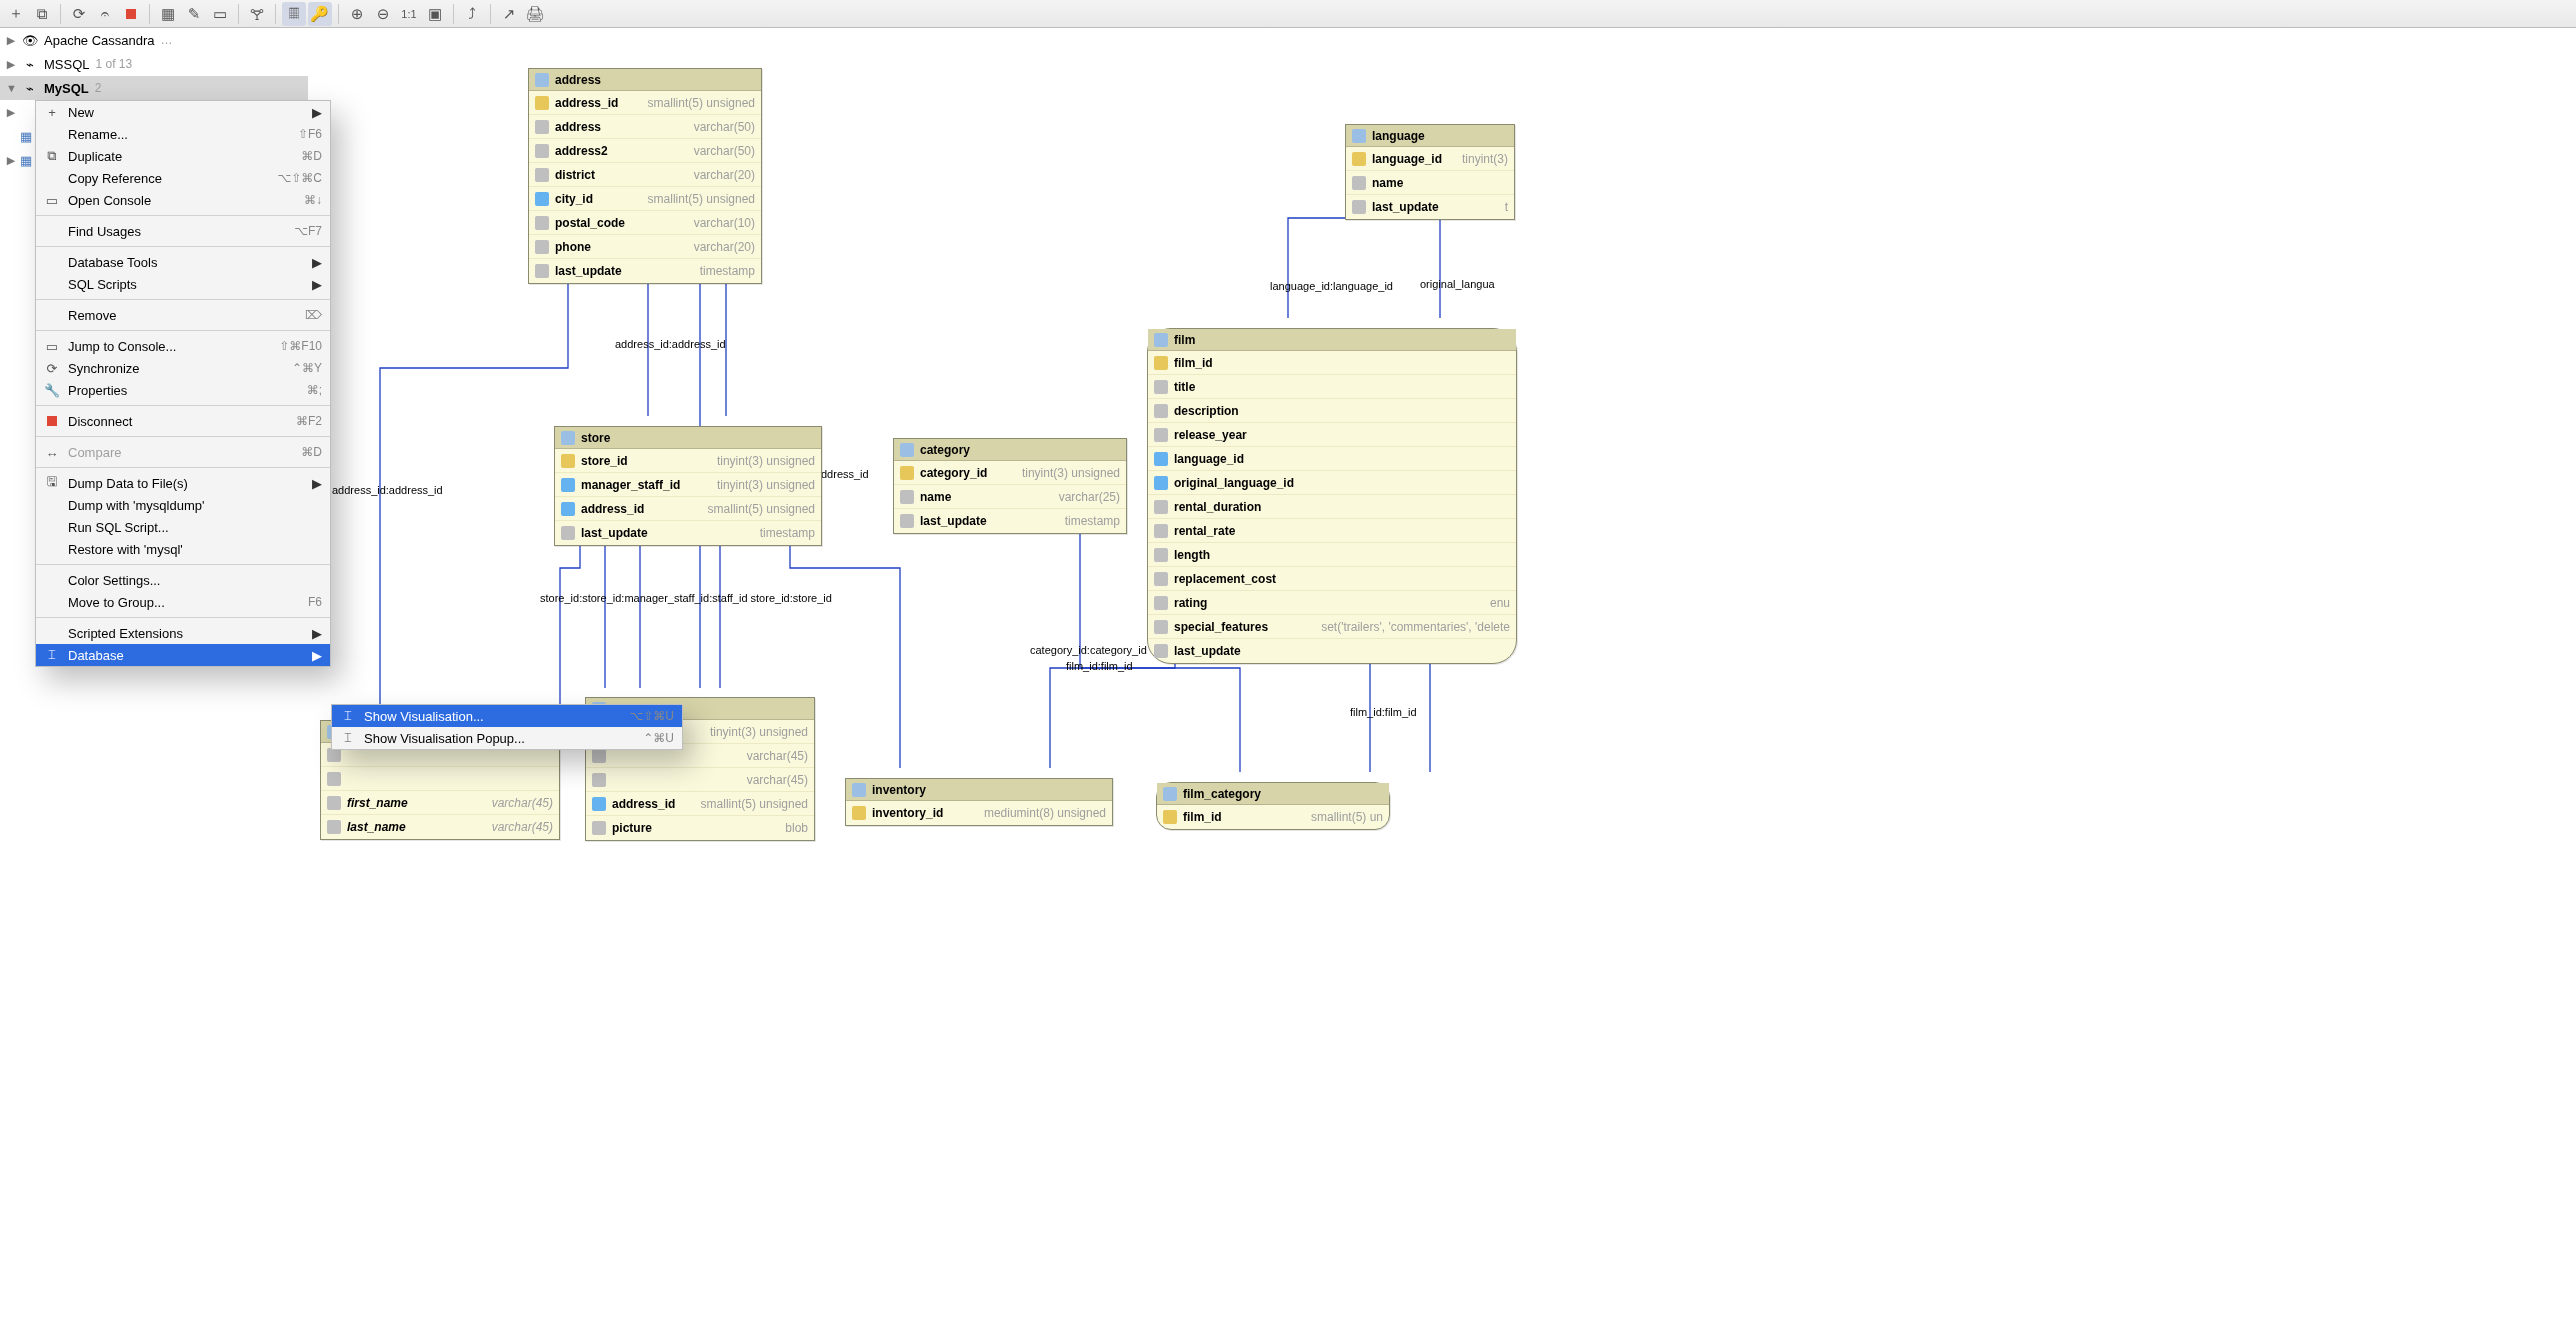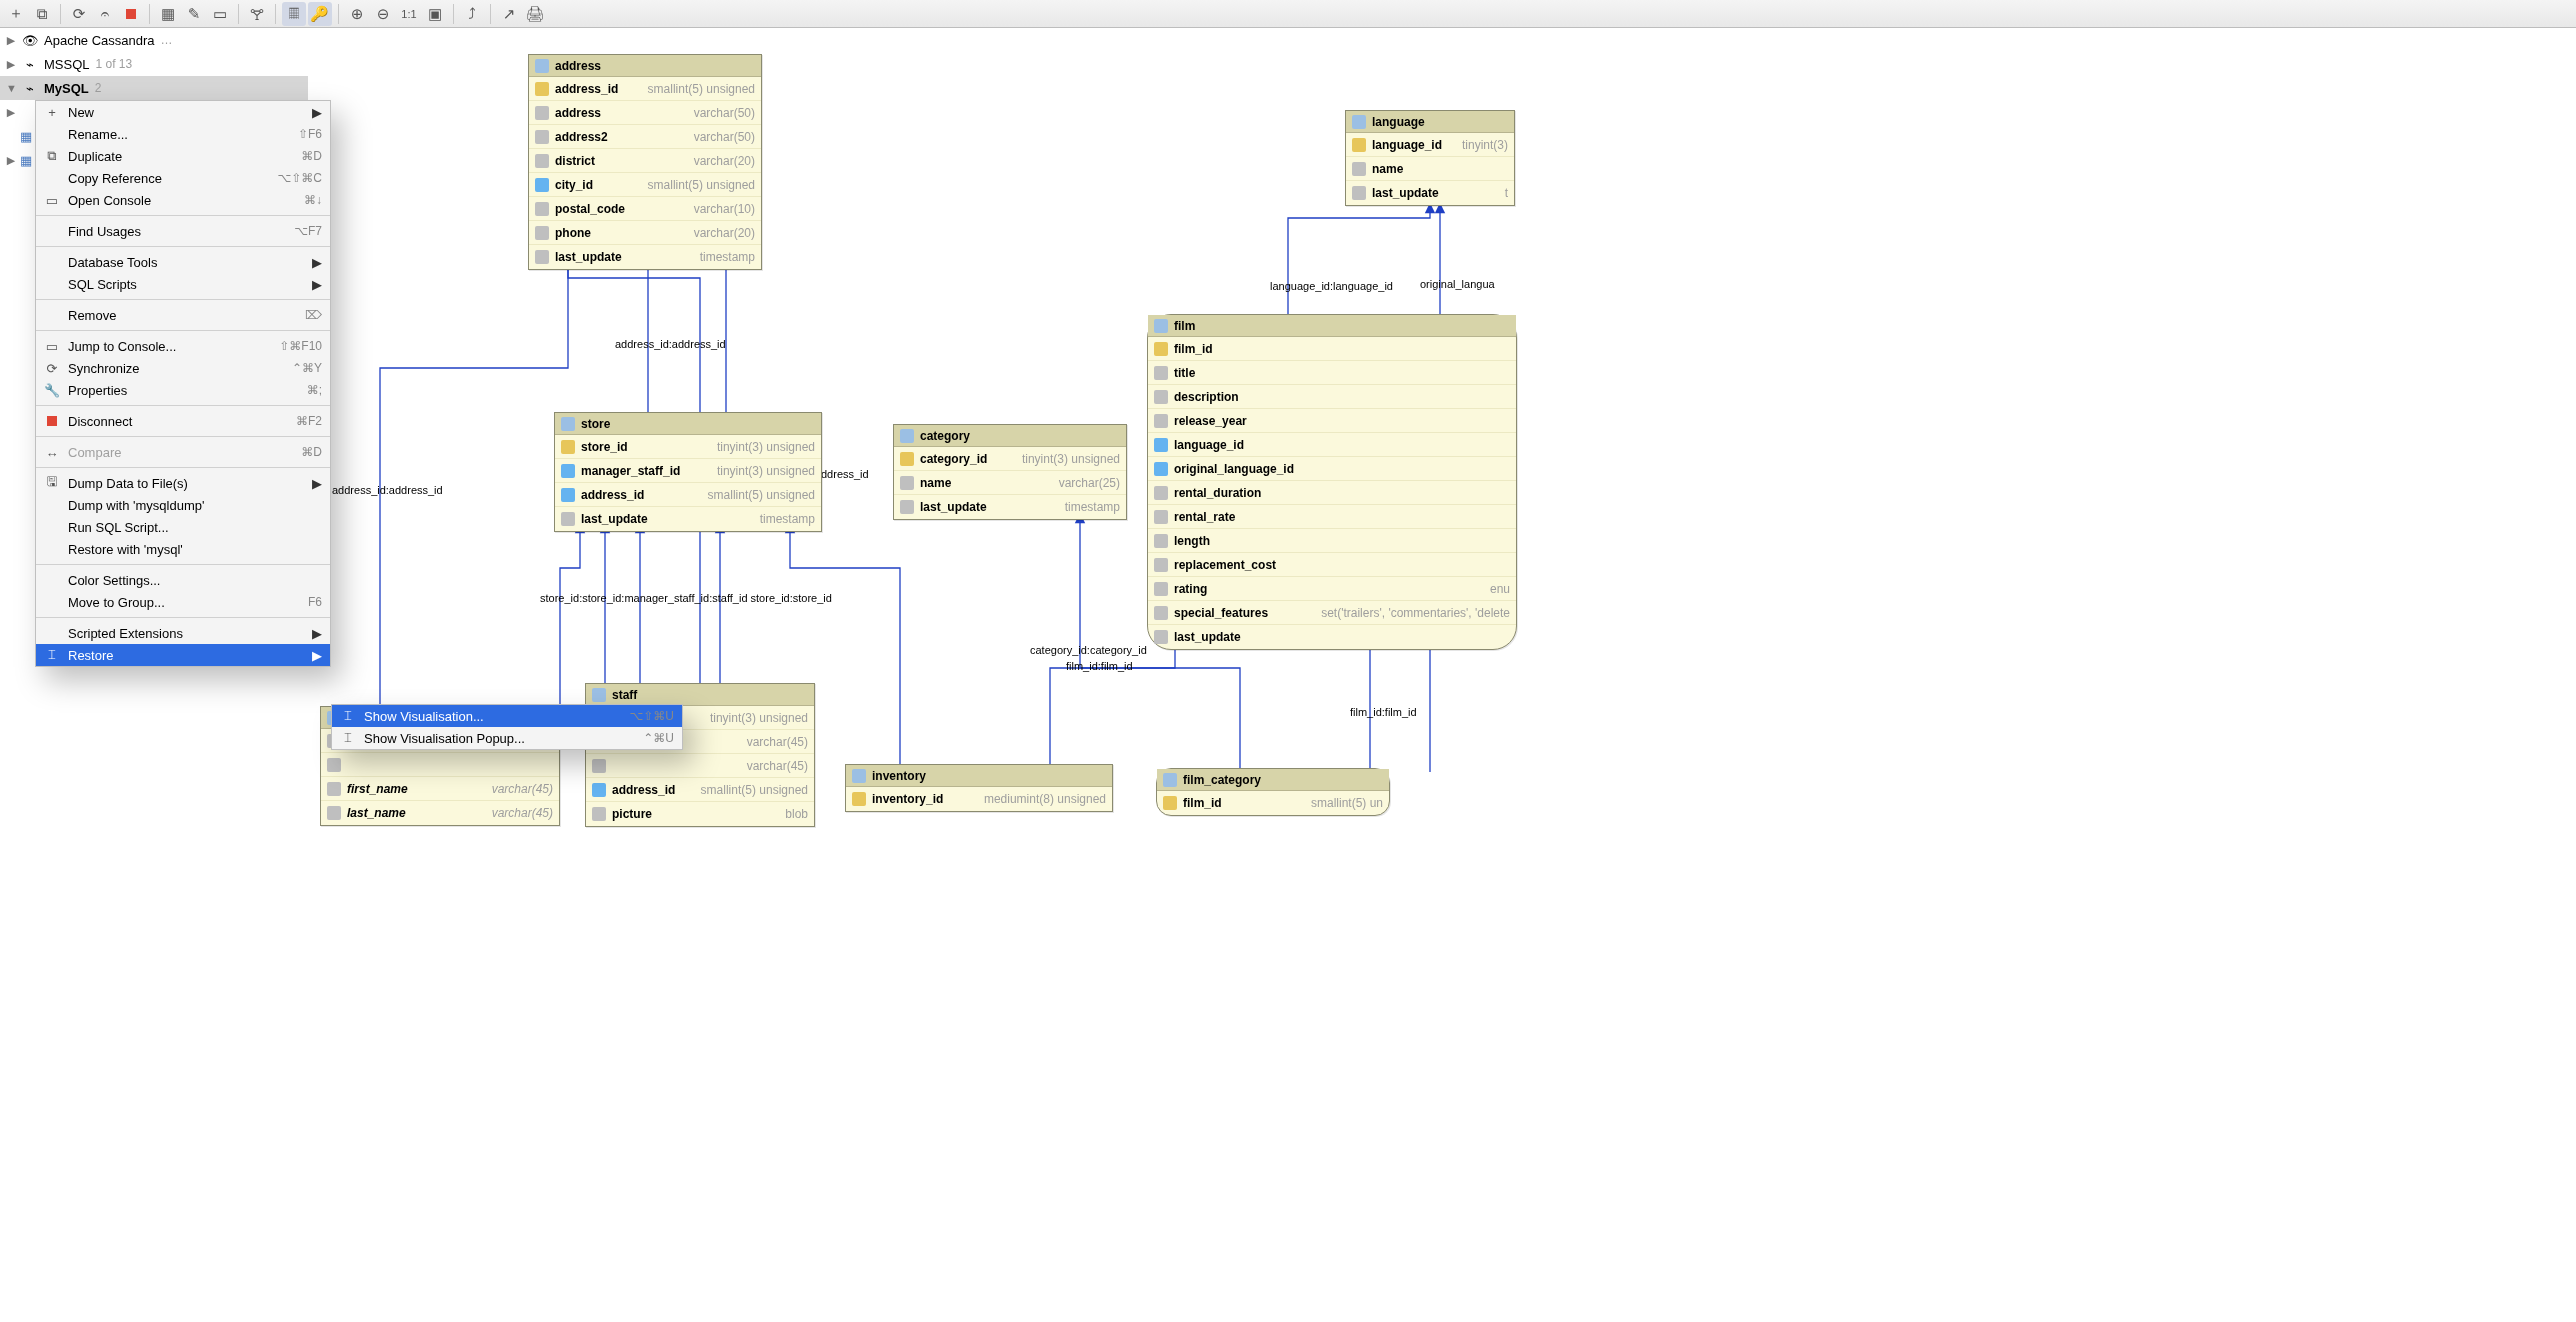--- a/index.html
+++ b/index.html
@@ -15,21 +15,21 @@
   .nav-item { height: 24px; display: flex; align-items: center; padding-left: 6px; gap: 6px; }
   .nav-item.selected { background: #d6d6d6; }
   .arrow { width: 10px; text-align: center; color: #777; font-size: 11px; }
   .nav-label { font-size: 13px; }
   .nav-label.bold { font-weight: 700; }
   .nav-suffix { color: #9e9e9e; font-size: 12px; }
   
   .canvas { position: absolute; top: 28px; left: 0; right: 0; bottom: 0; background: #ffffff; }
   .svg-layer { position: absolute; inset: 0; pointer-events: none; }
   
-  .db-table { position: absolute; border: 1px solid #8a8a6f; background: #fbf9dc; box-shadow: 1px 1px 0 rgba(0,0,0,0.1); font-size: 12px; }
+  .db-table { position: absolute; border: 1px solid #8a8a6f; background: #fbf9dc; box-shadow: 1px 1px 0 rgba(0,0,0,0.1); font-size: 12px; margin-top: 14px; }
   .db-table .title { background: #d7d4a9; height: 22px; display: flex; align-items: center; padding: 0 6px; gap: 6px; border-bottom: 1px solid #b7b48f; font-weight: 700; }
   .db-table .row { height: 24px; display: flex; align-items: center; padding: 0 6px; border-bottom: 1px solid #ece9c3; gap: 6px; }
   .db-table .row:last-child { border-bottom: none; }
   .db-table .colname { flex: 1; font-weight: 700; }
   .db-table .coltype { color: #9e9e9e; font-weight: 400; text-align: right; white-space: nowrap; }
   .ic { width: 14px; height: 14px; display: inline-block; border-radius: 2px; }
   .ic-grid { background: linear-gradient(#9bbfe4,#9bbfe4); }
   .ic-key  { background: #e7c65a; }
   .ic-fk   { background: #64b3f0; }
   .ic-col  { background: #bfbfbf; }
@@ -530,21 +530,21 @@
         <span class="sc">F6</span>
       </div>
       <div class="ctx-sep"></div>
       <div class="ctx-item">
         <span class="mi"></span>
         <span class="lbl">Scripted Extensions</span>
         <span class="ar">▶</span>
       </div>
       <div class="ctx-item sel">
         <span class="mi">⌶</span>
-        <span class="lbl">Restore</span>
+        <span class="lbl">Database</span>
         <span class="ar">▶</span>
       </div>
     </div>
 
   <div class="sub-menu" id="sub">
       <div class="ctx-item sel">
         <span class="mi">⌶</span>
         <span class="lbl">Show Visualisation...</span>
         <span class="sc">⌥⇧⌘U</span>
       </div>

